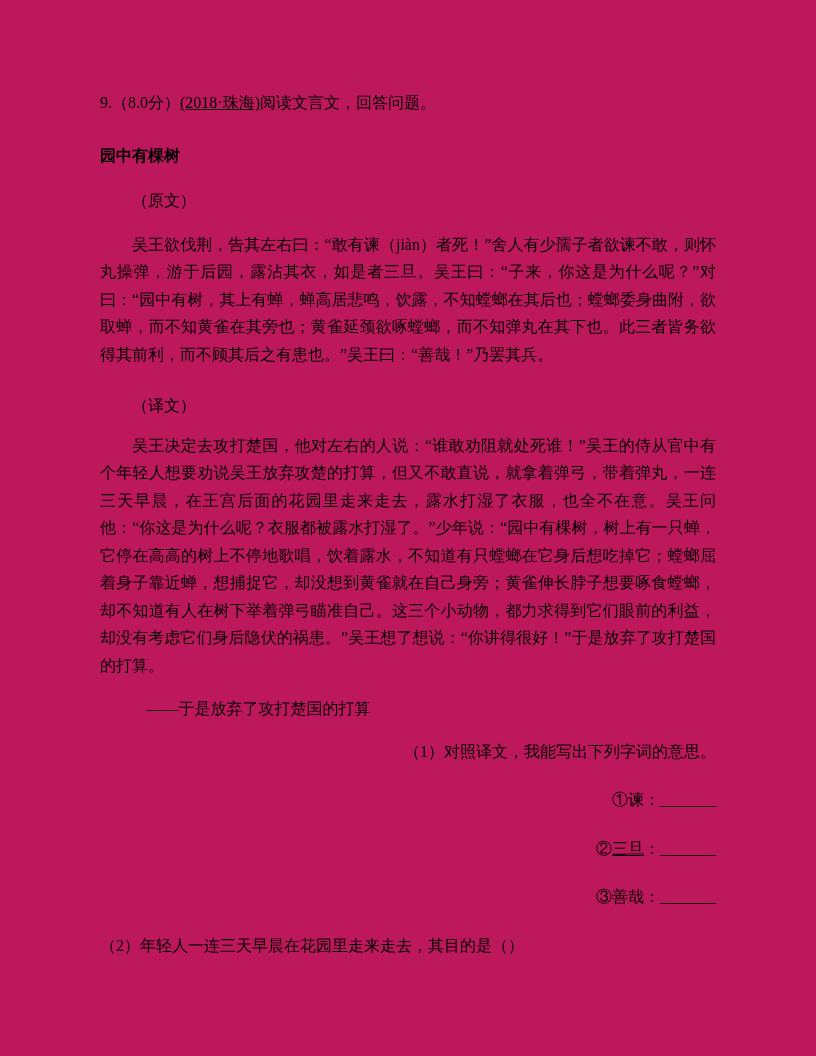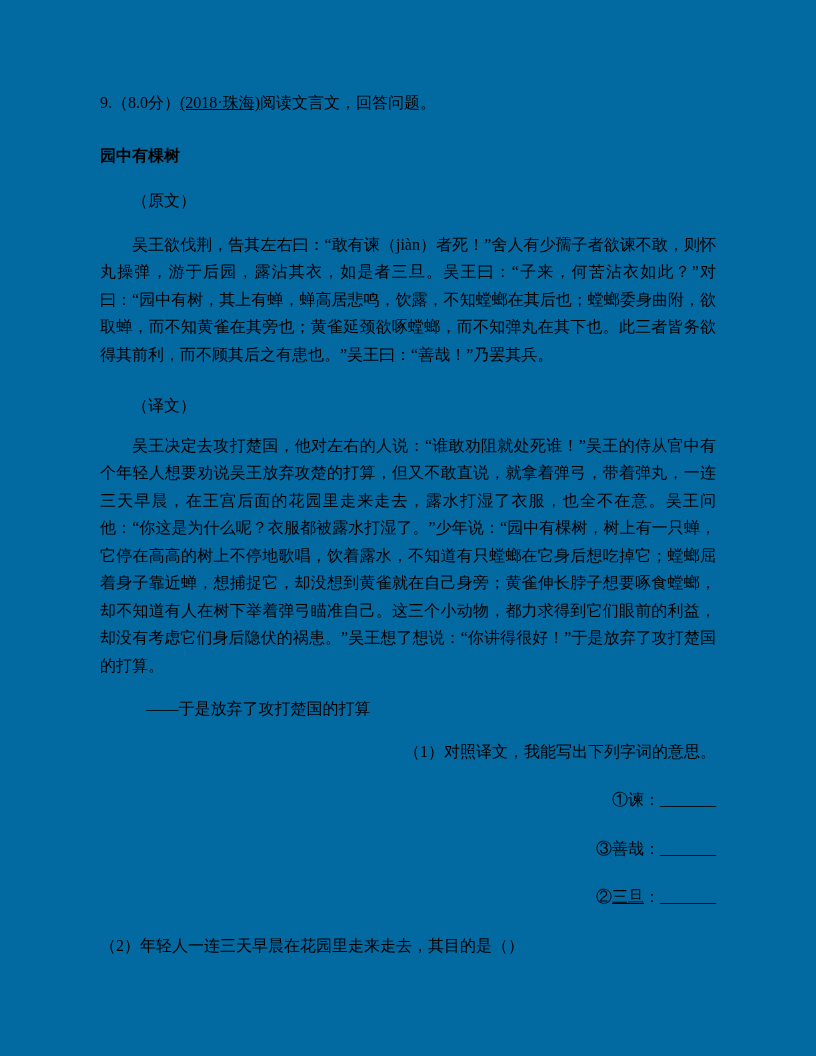--- a/index.html
+++ b/index.html
@@ -13,21 +13,21 @@
     overflow: hidden;
     color: #000000;
     font-family: "Liberation Serif", "DejaVu Serif", serif;
     font-size: 16px;
   }
   .page {
     box-sizing: border-box;
     width: 816px;
     height: 1056px;
     padding: 89px 100px 0 100px;
-    background: #0369a1;
+    background: #be185d;
   }
   p {
     margin: 0;
     line-height: 27.5px;
   }
   .para {
     text-align: justify;
     text-indent: 2em;
     word-break: break-all;
   }
@@ -51,37 +51,37 @@
 <div class="page">
 
   <p class="mb25">
     <span>9.（8.0分）</span><span class="u">(2018·珠海)</span><span>阅读文言文，回答问题。</span>
   </p>
 
   <p class="doc-title mb18">园中有棵树</p>
 
   <p class="indent2 mb16">（原文）</p>
 
-  <p class="para mb24">吴王欲伐荆，告其左右曰：“敢有谏（jiàn）者死！”舍人有少孺子者欲谏不敢，则怀丸操弹，游于后园，露沾其衣，如是者三旦。吴王曰：“子来，何苦沾衣如此？”对曰：“园中有树，其上有蝉，蝉高居悲鸣，饮露，不知螳螂在其后也；螳螂委身曲附，欲取蝉，而不知黄雀在其旁也；黄雀延颈欲啄螳螂，而不知弹丸在其下也。此三者皆务欲得其前利，而不顾其后之有患也。”吴王曰：“善哉！”乃罢其兵。</p>
+  <p class="para mb24">吴王欲伐荆，告其左右曰：“敢有谏（jiàn）者死！”舍人有少孺子者欲谏不敢，则怀丸操弹，游于后园，露沾其衣，如是者三旦。吴王曰：“子来，你这是为什么呢？”对曰：“园中有树，其上有蝉，蝉高居悲鸣，饮露，不知螳螂在其后也；螳螂委身曲附，欲取蝉，而不知黄雀在其旁也；黄雀延颈欲啄螳螂，而不知弹丸在其下也。此三者皆务欲得其前利，而不顾其后之有患也。”吴王曰：“善哉！”乃罢其兵。</p>
 
   <p class="indent2 mb12">（译文）</p>
 
   <p class="para mb16">吴王决定去攻打楚国，他对左右的人说：“谁敢劝阻就处死谁！”吴王的侍从官中有个年轻人想要劝说吴王放弃攻楚的打算，但又不敢直说，就拿着弹弓，带着弹丸，一连三天早晨，在王宫后面的花园里走来走去，露水打湿了衣服，也全不在意。吴王问他：“你这是为什么呢？衣服都被露水打湿了。”少年说：“园中有棵树，树上有一只蝉，它停在高高的树上不停地歌唱，饮着露水，不知道有只螳螂在它身后想吃掉它；螳螂屈着身子靠近蝉，想捕捉它，却没想到黄雀就在自己身旁；黄雀伸长脖子想要啄食螳螂，却不知道有人在树下举着弹弓瞄准自己。这三个小动物，都力求得到它们眼前的利益，却没有考虑它们身后隐伏的祸患。”吴王想了想说：“你讲得很好！”于是放弃了攻打楚国的打算。</p>
 
   <p class="source-line mb15">——于是放弃了攻打楚国的打算</p>
 
   <p class="mb21">（1）对照译文，我能写出下列字词的意思。</p>
 
   <p class="mb21">
     <span>①</span><span>谏</span><span>：</span><span class="blank">_______</span>
   </p>
 
   <p class="mb21">
-    <span>③</span><span>善哉</span><span>：</span><span class="blank">_______</span>
+    <span>②</span><span class="u">三旦</span><span>：</span><span class="blank">_______</span>
   </p>
 
   <p class="mb21">
-    <span>②</span><span class="u">三旦</span><span>：</span><span class="blank">_______</span>
+    <span>③</span><span>善哉</span><span>：</span><span class="blank">_______</span>
   </p>
 
   <p>（2）年轻人一连三天早晨在花园里走来走去，其目的是（）</p>
 
 </div>
 
 </body></html>

